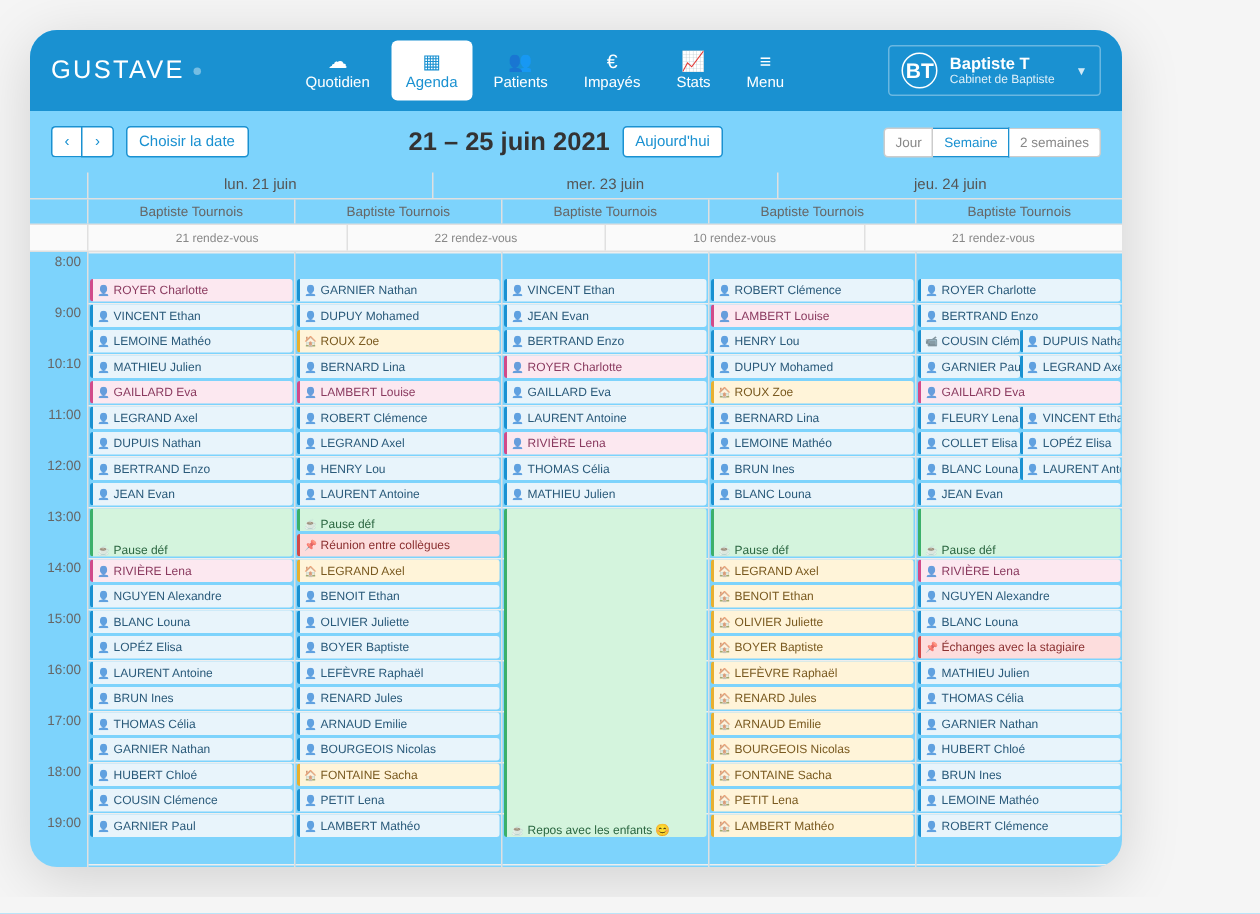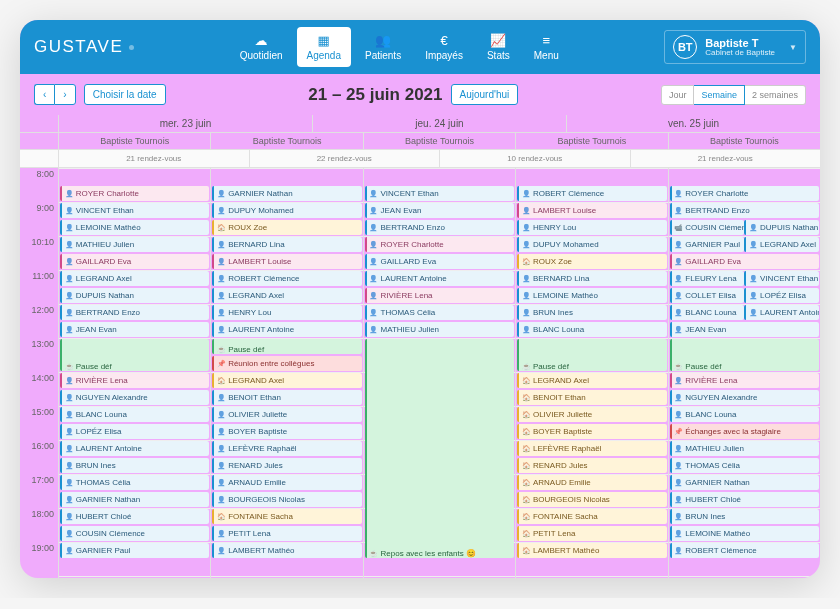--- a/index.html
+++ b/index.html
@@ -1,27 +1,27 @@
 <!DOCTYPE html>
 <html><head>
 <meta charset="utf-8">
 <style>
 * { box-sizing: border-box; margin: 0; padding: 0; }
 body { font-family: -apple-system, BlinkMacSystemFont, 'Segoe UI', sans-serif; background: #f5f5f5; padding: 20px; }
-.app-card { width: 800px; background: #f0abfc; border-radius: 18px; overflow: hidden; box-shadow: 0 8px 40px rgba(0,0,0,0.15); }
+.app-card { width: 728px; background: #7dd3fc; border-radius: 18px; overflow: hidden; box-shadow: 0 8px 40px rgba(0,0,0,0.15); }
 
 .topbar { background: #1a91d1; color: #fff; display: flex; align-items: center; padding: 8px 14px; height: 54px; }
 .logo { font-size: 17px; font-weight: 300; letter-spacing: 1.5px; display: flex; align-items: center; gap: 6px; }
 .logo-dot { width: 5px; height: 5px; background: rgba(255,255,255,0.4); border-radius: 50%; }
 .nav { display: flex; gap: 4px; margin: 0 auto; }
 .nav-item { display: flex; flex-direction: column; align-items: center; padding: 6px 10px; font-size: 10px; color: #fff; border-radius: 4px; cursor: pointer; }
 .nav-item.active { background: #fff; color: #1a91d1; }
 .nav-icon { font-size: 13px; margin-bottom: 2px; }
 .user-box { display: flex; align-items: center; gap: 8px; border: 1px solid rgba(255,255,255,0.35); border-radius: 3px; padding: 4px 8px; cursor: pointer; }
-.avatar { width: 24px; height: 24px; border: 1.5px solid #fff; border-radius: 50%; display: flex; align-items: center; justify-content: center; font-size: 11px; font-weight: 600; }
+.avatar { width: 24px; height: 24px; border: 1.5px solid #fff; border-radius: 50%; display: flex; align-items: center; justify-content: center; font-size: 14px; font-weight: 600; }
 .user-info { display: flex; flex-direction: column; line-height: 1.1; }
 .user-name { font-size: 11px; font-weight: 600; }
 .user-sub { font-size: 8px; opacity: 0.85; }
 .caret { font-size: 8px; margin-left: 6px; opacity: 0.8; }
 
 .toolbar { display: flex; align-items: center; padding: 10px 14px; gap: 8px; }
 .btn-group { display: flex; }
 .btn { border: 1px solid #1a91d1; background: #fff; color: #1a91d1; font-size: 10px; padding: 4px 8px; cursor: pointer; display: flex; align-items: center; }
 .btn-group .btn:first-child { border-radius: 3px 0 0 3px; border-right: none; }
 .btn-group .btn:last-child { border-radius: 0 3px 3px 0; }
@@ -120,28 +120,28 @@
     <div class="view-group" id="views">
         <button class="view-btn">Jour</button>
         <button class="view-btn active">Semaine</button>
         <button class="view-btn">2 semaines</button>
       </div>
   </div>
 
   <div class="calendar">
     <div class="header-row" id="day-names">
       <div class="time-gutter"></div>
+    <div class="day-header">
+          <div class="day-name">lun. 21 juin</div>
+        </div>
         <div class="day-header">
           <div class="day-name">mer. 23 juin</div>
         </div>
         <div class="day-header">
           <div class="day-name">jeu. 24 juin</div>
-        </div>
-        <div class="day-header">
-          <div class="day-name">ven. 25 juin</div>
         </div>
       </div>
     <div class="sub-row" id="prac-row">
       <div class="time-gutter"></div>
     <div class="sub-cell">Baptiste Tournois</div>
         <div class="sub-cell">Baptiste Tournois</div>
         <div class="sub-cell">Baptiste Tournois</div>
         <div class="sub-cell">Baptiste Tournois</div>
         <div class="sub-cell">Baptiste Tournois</div>
       </div>

